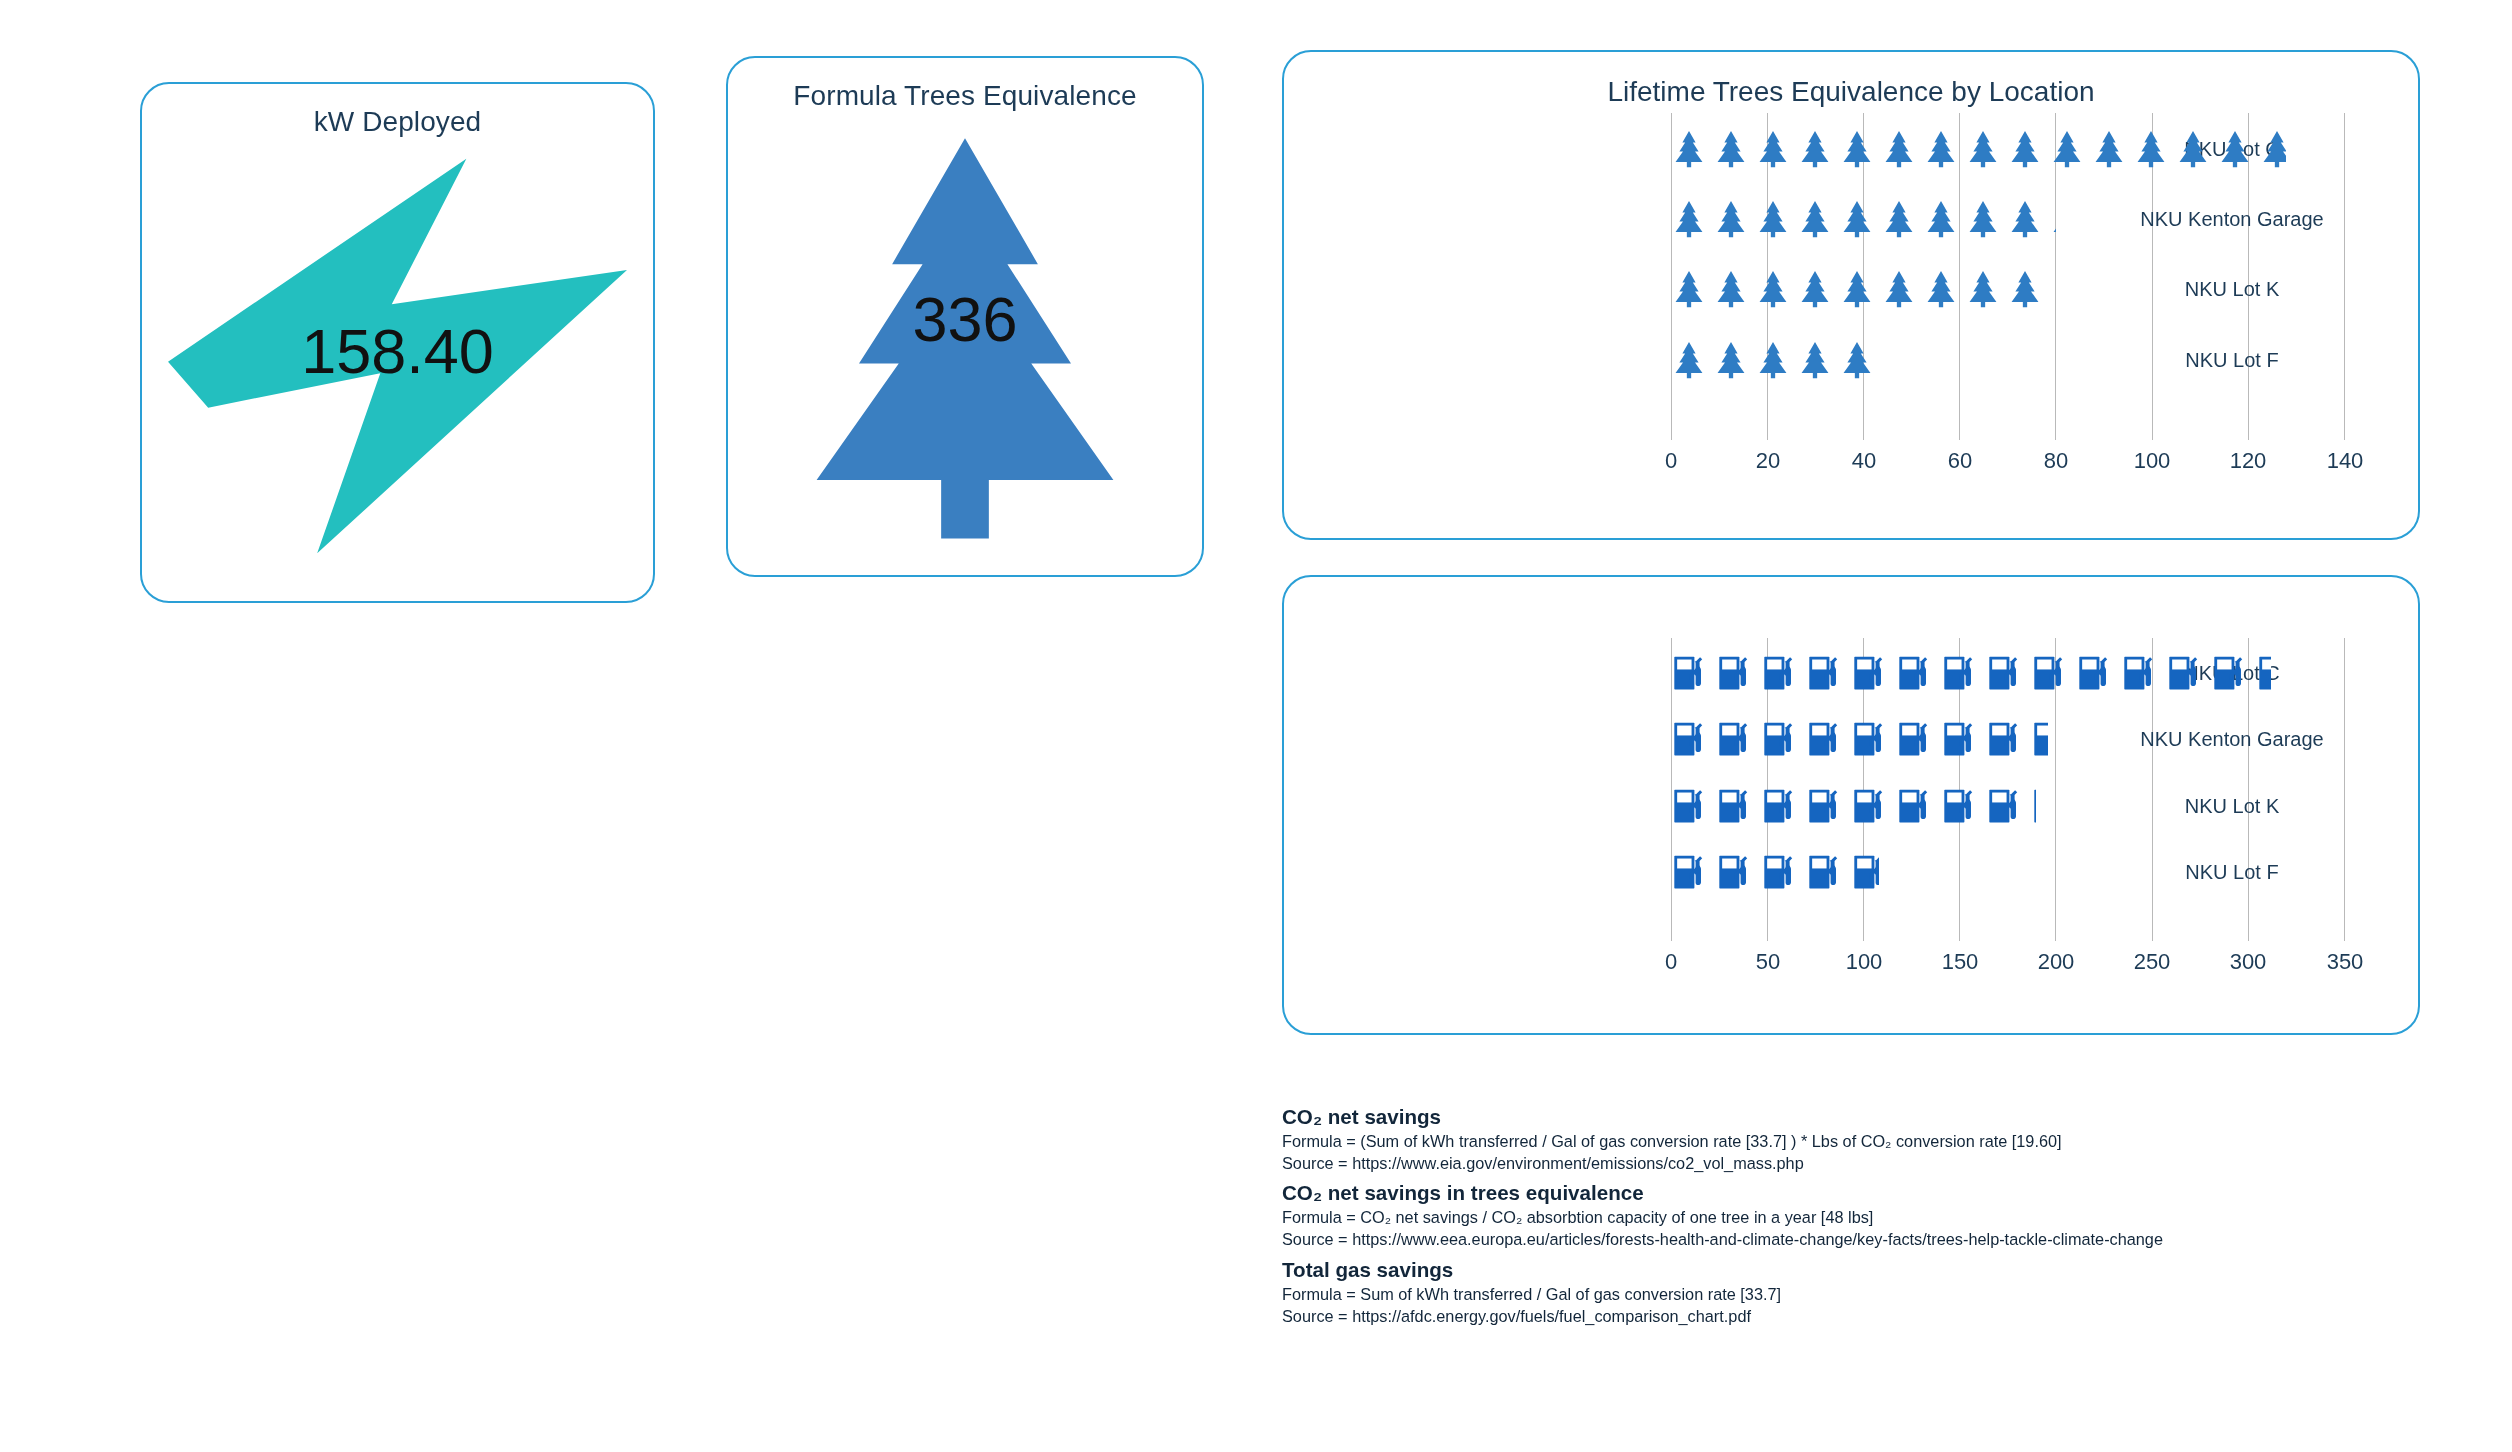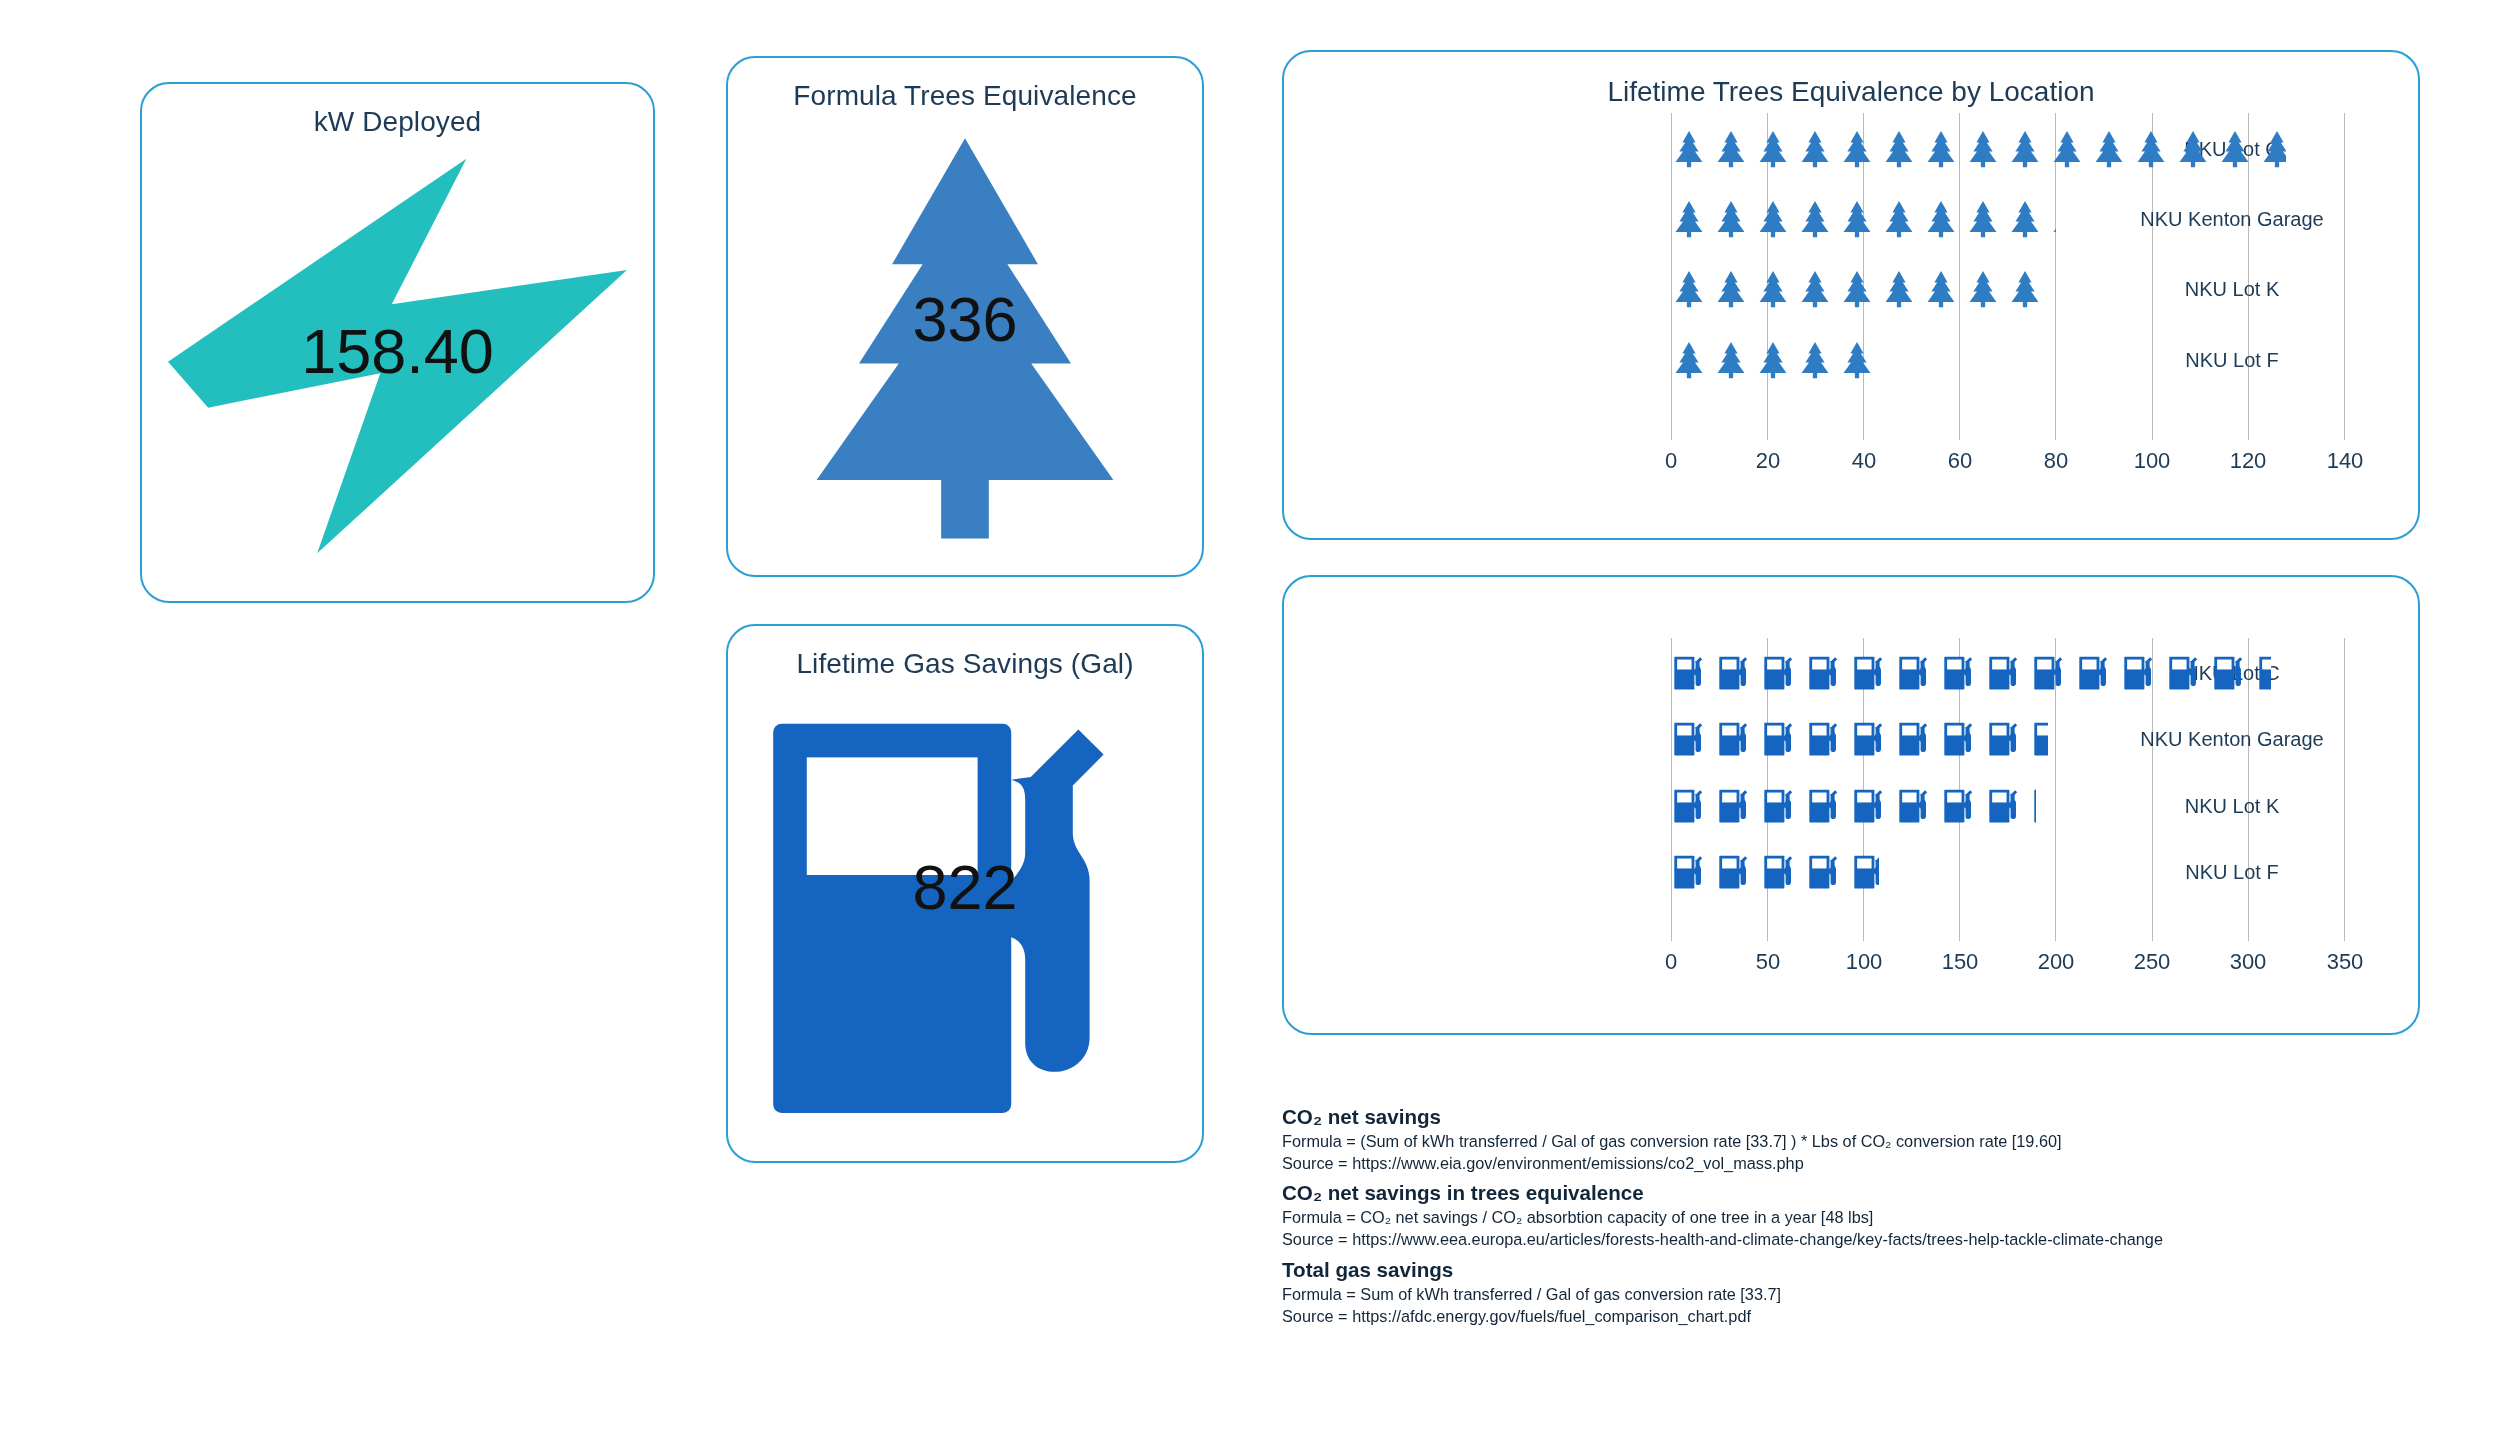--- a/index.html
+++ b/index.html
@@ -156,33 +156,20 @@
     <div class="kpi-title" style="top:22px">Formula Trees Equivalence</div>
     <div class="kpi-art" style="top:67px; height:424px">
       <svg viewBox="0 0 300 320" width="100%" height="100%" preserveAspectRatio="xMidYMid meet">
         <polygon fill="#3a7fc1" points="150,10 205,105 182,105 230,180 200,180 262,268 168,268 168,312 132,312 132,268 38,268 100,180 70,180 118,105 95,105"></polygon>
       </svg>
     </div>
     <div class="kpi-value" style="top:230px">336</div>
   </div>
 
 
-  <div class="kpi-card" id="card-gas">
-    <div class="kpi-title" style="top:22px">Lifetime Gas Savings (Gal)</div>
-    <div class="kpi-art" style="top:67px; height:448px">
-      <svg viewBox="0 0 330 320" width="100%" height="100%" preserveAspectRatio="xMidYMid meet">
-        <g fill="#1565c0">
-          <rect x="28" y="22" width="170" height="278" rx="6"></rect>
-          <rect x="52" y="46" width="122" height="84" fill="#ffffff"></rect>
-          <path d="M212,60 l34,-34 l18,18 l-22,22 v34 c0,14 12,18 12,34 v112 c0,30 -46,34 -46,4 v-60 c0,-22 -30,-22 -30,2 v26 h-24 v-32 c0,-34 54,-44 54,-72 v-38 c0,-10 -4,-12 -10,-14 z"></path>
-        </g>
-      </svg>
-    </div>
-    <div class="kpi-value" style="top:230px">822</div>
-  </div>
 
   <div class="chart-card" id="chart-trees">
     <div class="chart-title">Lifetime Trees Equivalence by Location</div>
     <div class="plot" id="plot-trees">
         <div class="gridline" style="left: 387px; top: 61px; height: 327px;"></div>
         <div class="axis-tick" style="left: 387px; top: 396px;">0</div>
         <div class="gridline" style="left: 483px; top: 61px; height: 327px;"></div>
         <div class="axis-tick" style="left: 484px; top: 396px;">20</div>
         <div class="gridline" style="left: 579px; top: 61px; height: 327px;"></div>
         <div class="axis-tick" style="left: 580px; top: 396px;">40</div>

